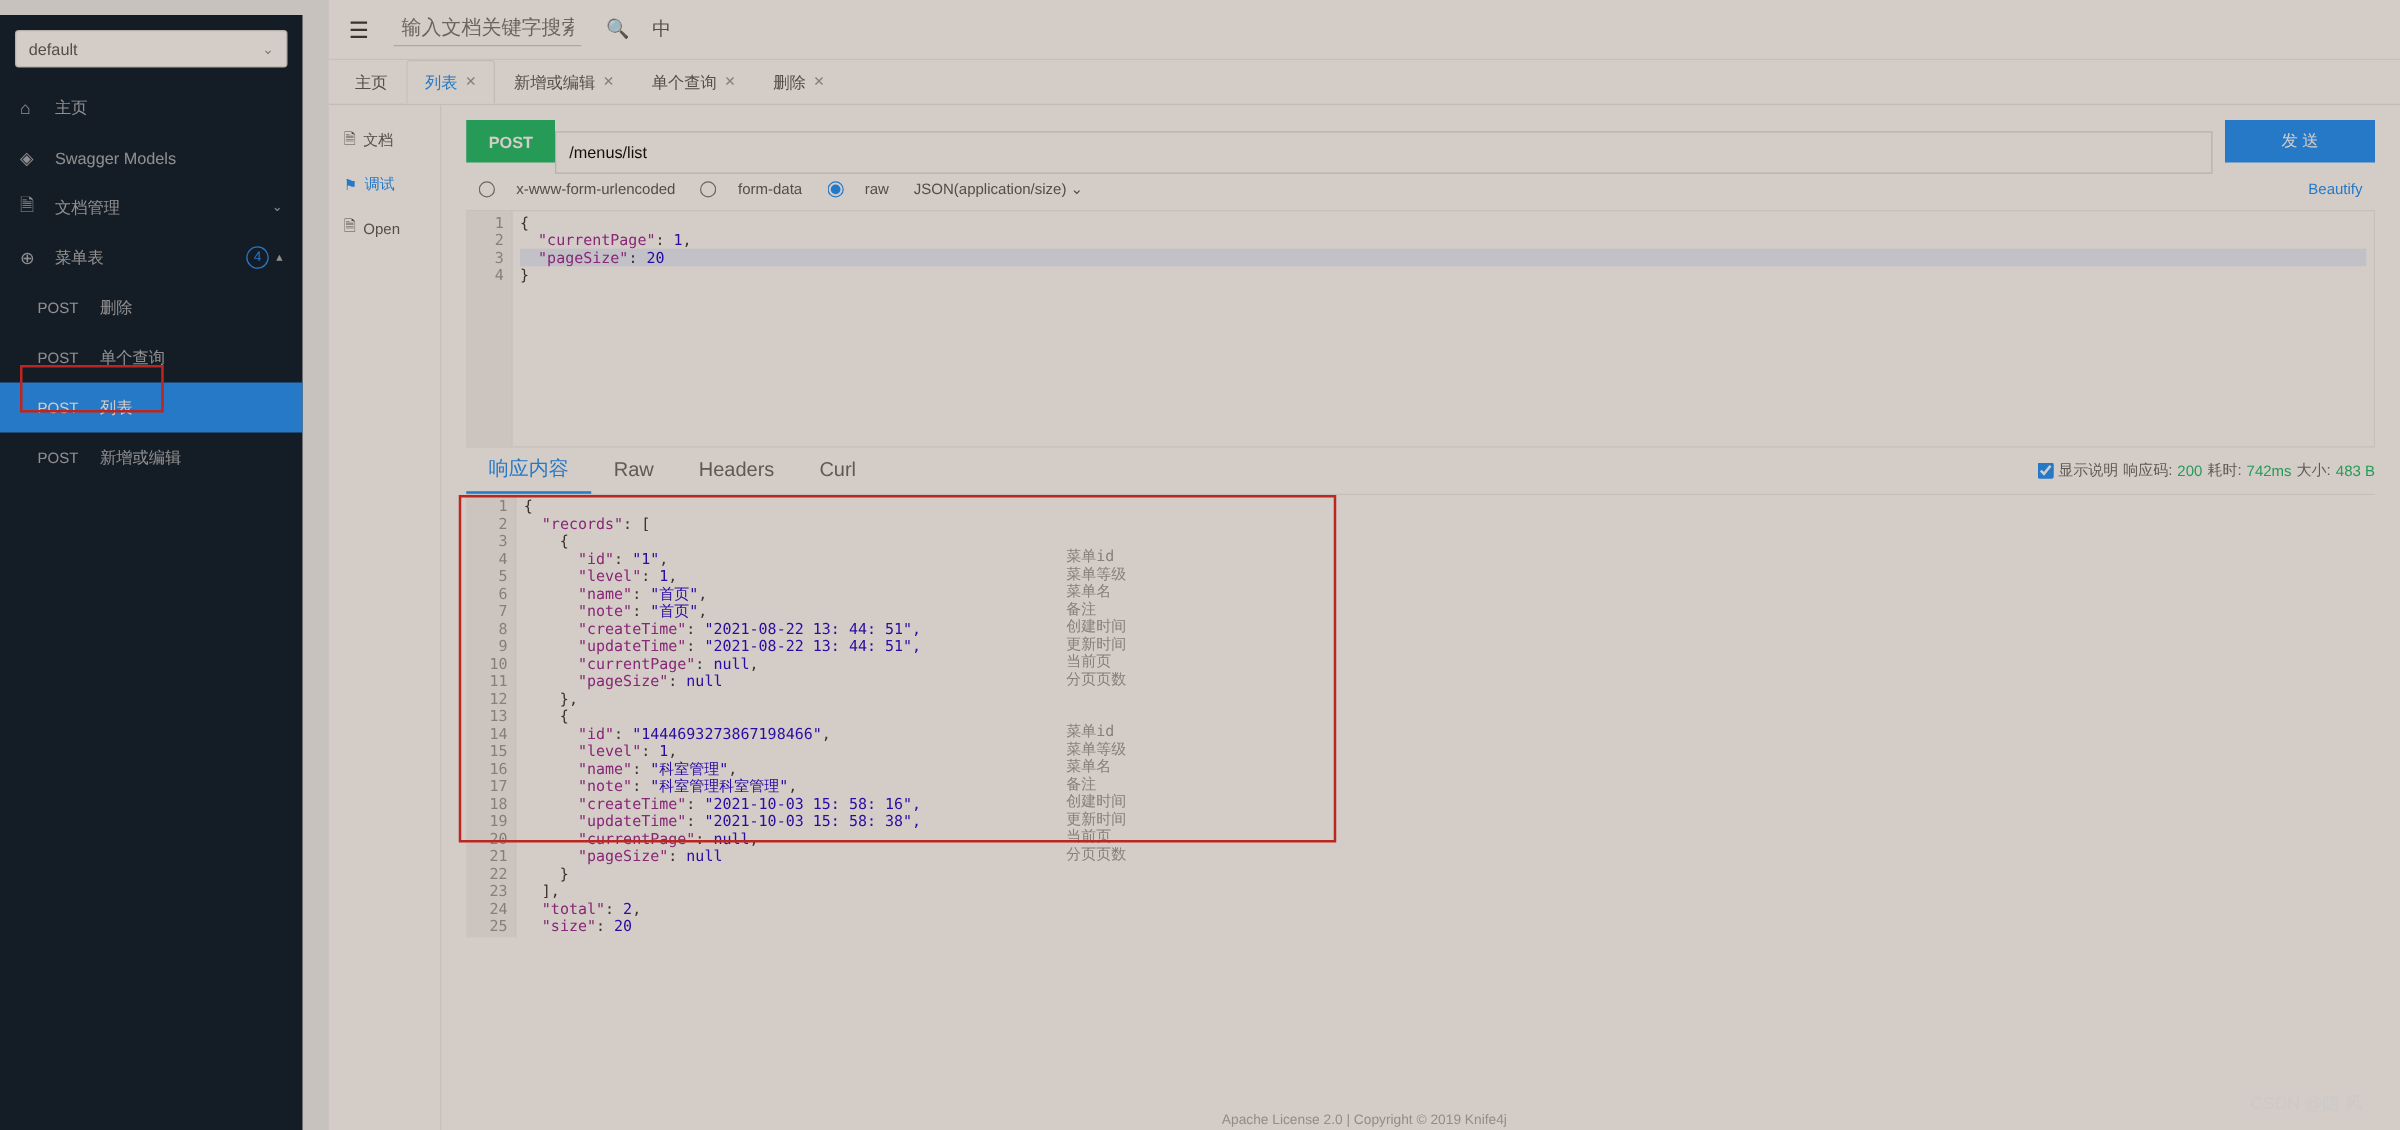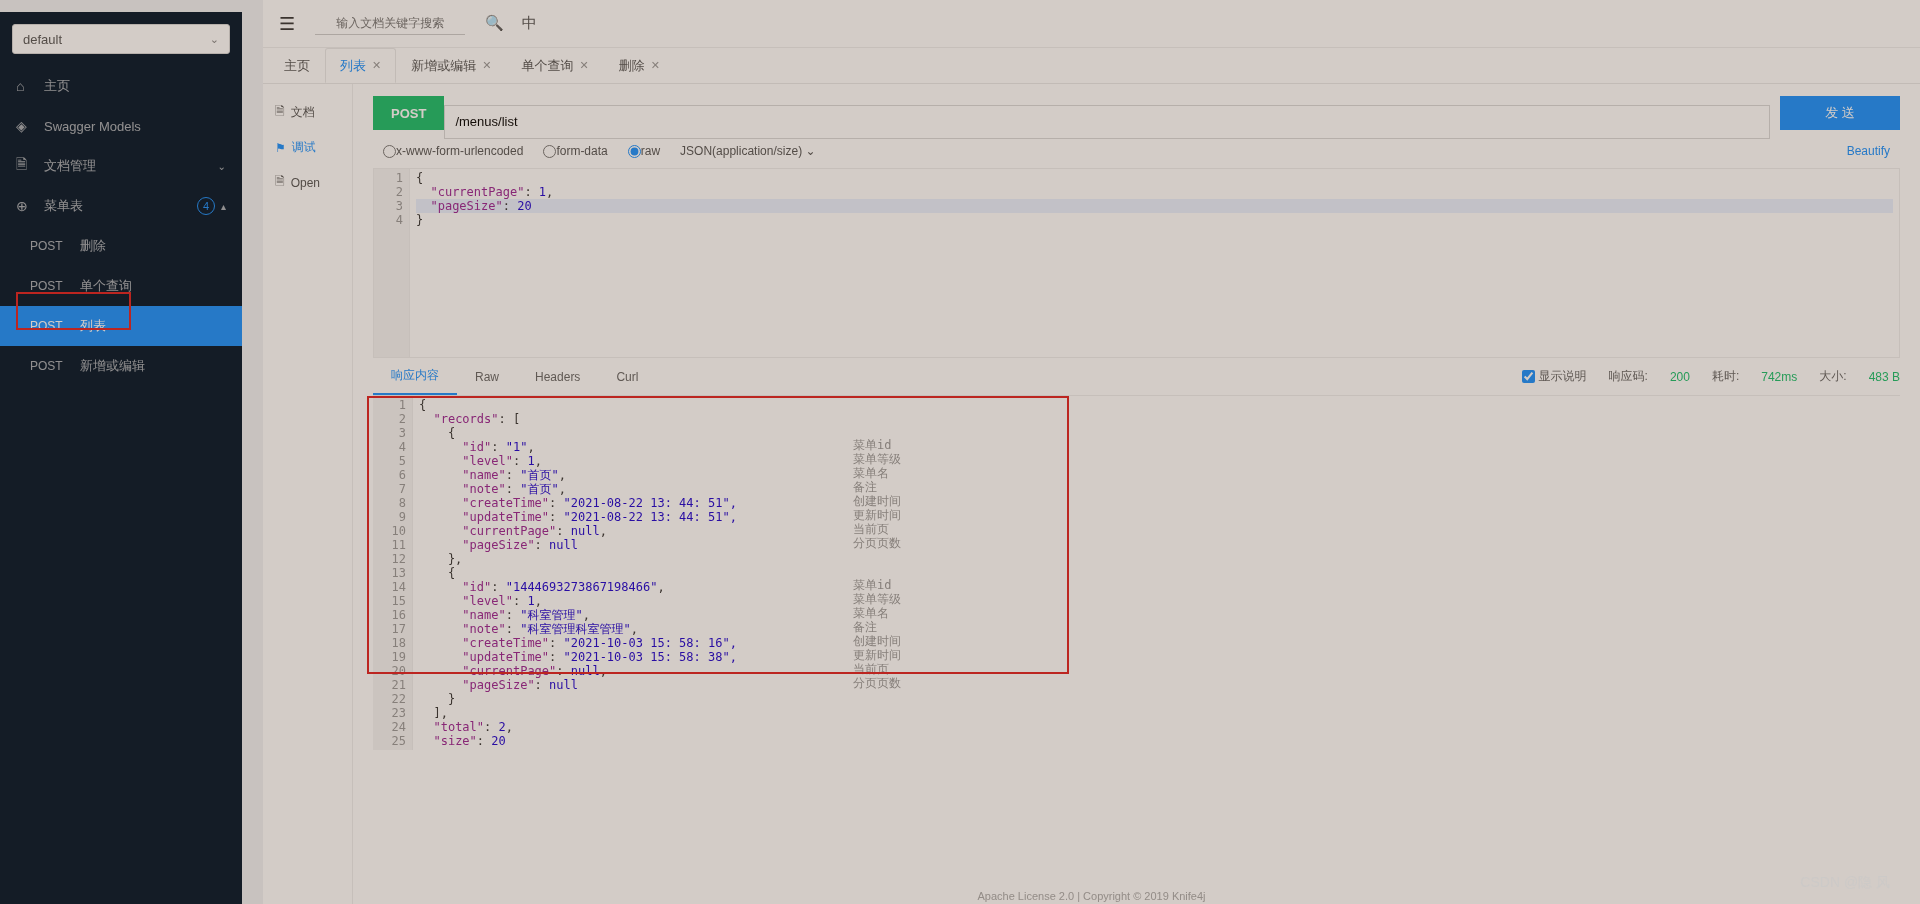--- a/index.html
+++ b/index.html
@@ -22,21 +22,21 @@
 .sub-item.active { background: #1890ff; color: #fff; }
 .sub-item .method { width: 50px; font-size: 12px; }
 .red-box-side { border: 2px solid #e02020; position: absolute; left: 16px; top: 280px; width: 115px; height: 38px; pointer-events: none; }
 
 .main { position: absolute; left: 263px; top: 0; right: 0; bottom: 0; background: #fff; display: flex; flex-direction: column; }
 
 .topbar { height: 48px; display: flex; align-items: center; padding: 0 16px; border-bottom: 1px solid #eee; }
 .menu-toggle { font-size: 18px; margin-right: 20px; cursor: pointer; }
 .app-title { font-size: 17px; font-weight: 500; flex: 1; }
 .search-box { margin-right: 20px; }
-.search-box input { border: none; border-bottom: 1px solid #ccc; padding: 4px 6px; width: 150px; font-size: 12px; outline: none; background: transparent; color: #ec4899; text-align: center; }
+.search-box input { border: none; border-bottom: 1px solid #ccc; padding: 4px 6px; width: 150px; font-size: 16px; outline: none; background: transparent; color: #ec4899; text-align: center; }
 .top-icons { display: flex; gap: 18px; font-size: 15px; color: #555; }
 
 .tabs { height: 36px; display: flex; align-items: stretch; border-bottom: 1px solid #e8e8e8; padding-left: 6px; background: #fff; }
 .tab { display: flex; align-items: center; padding: 0 14px; font-size: 13px; border: 1px solid transparent; cursor: pointer; position: relative; color: #555; }
 .tab.active { color: #1890ff; border: 1px solid #e8e8e8; border-bottom-color: #fff; background: #fff; border-radius: 3px 3px 0 0; }
 .tab .close { margin-left: 6px; font-size: 11px; color: #999; }
 
 .content-row { flex: 1; display: flex; overflow: hidden; }
 .sub-sidebar { width: 90px; border-right: 1px solid #eee; padding-top: 10px; }
 .ss-item { display: flex; align-items: center; padding: 8px 12px; font-size: 12px; color: #555; cursor: pointer; }
@@ -48,38 +48,38 @@
 .url-row { display: flex; align-items: center; height: 34px; margin-bottom: 4px; }
 .method-badge { background: #19be6b; color: #fff; padding: 0 18px; height: 100%; display: flex; align-items: center; font-weight: 600; font-size: 13px; }
 .url-input { flex: 1; border: 1px solid #d9d9d9; height: 100%; padding: 0 10px; font-size: 13px; outline: none; margin-top: 17px; }
 .send-btn { width: 120px; height: 100%; background: #1890ff; color: #fff; display: flex; align-items: center; justify-content: center; font-size: 13px; cursor: pointer; margin-left: 10px; }
 
 .param-tabs { display: flex; border-bottom: 1px solid #eee; height: 38px; align-items: center; gap: 30px; padding-left: 10px; }
 .param-tab { font-size: 12px; color: #666; padding-bottom: 8px; cursor: pointer; }
 .param-tab.active { color: #1890ff; border-bottom: 2px solid #1890ff; }
 
 .body-type-row { display: flex; align-items: center; gap: 20px; padding: 10px 10px; font-size: 12px; color: #555; }
-.radio { display: flex; align-items: flex-end; gap: 0; }
+.radio { display: flex; align-items: flex-end; gap: 17px; }
 .radio input { accent-color: #1890ff; }
 .json-label { color: #555; }
 .beautify { margin-left: auto; color: #1890ff; cursor: pointer; }
 
 .editor { border: 1px solid #eee; display: flex; font-family: Consolas, monospace; font-size: 12px; height: 190px; }
 .gutter { background: #f5f5f5; color: #999; text-align: right; padding: 2px 6px; width: 36px; border-right: 1px solid #eee; }
 .gutter div { height: 14px; line-height: 14px; }
 .code-area { padding: 2px 6px; flex: 1; }
 .code-area div { height: 14px; line-height: 14px; white-space: pre; }
 .code-area div.hl { background: #e8f0ff; }
 .k { color: #9b2393; }
 .n { color: #1c00cf; }
 
 .resp-tabs { display: flex; align-items: center; border-bottom: 1px solid #eee; height: 38px; }
-.resp-tab { padding: 0 18px; font-size: 12px; color: #666; height: 100%; display: flex; align-items: center; cursor: pointer; }
+.resp-tab { padding: 0 18px; font-size: 16px; color: #666; height: 100%; display: flex; align-items: center; cursor: pointer; }
 .resp-tab.active { color: #1890ff; border-bottom: 2px solid #1890ff; }
-.resp-meta { margin-left: auto; display: flex; align-items: center; gap: 22px; font-size: 12px; color: #666; }
+.resp-meta { margin-left: auto; display: flex; align-items: center; gap: 4px; font-size: 12px; color: #666; }
 .meta-val { color: #19be6b; font-weight: 500; }
 .chk { display: flex; align-items: center; gap: 4px; }
 .chk input { accent-color: #1890ff; }
 
 .resp-body-wrap { position: relative; flex: 1; }
 .red-box-resp { border: 2px solid #e02020; position: absolute; left: -6px; top: 0; width: 702px; height: 278px; pointer-events: none; z-index: 5; }
 
 .resp-editor { display: flex; font-family: Consolas, monospace; font-size: 12px; }
 .resp-editor .gutter { width: 40px; }
 .resp-editor .code-area { position: relative; }

